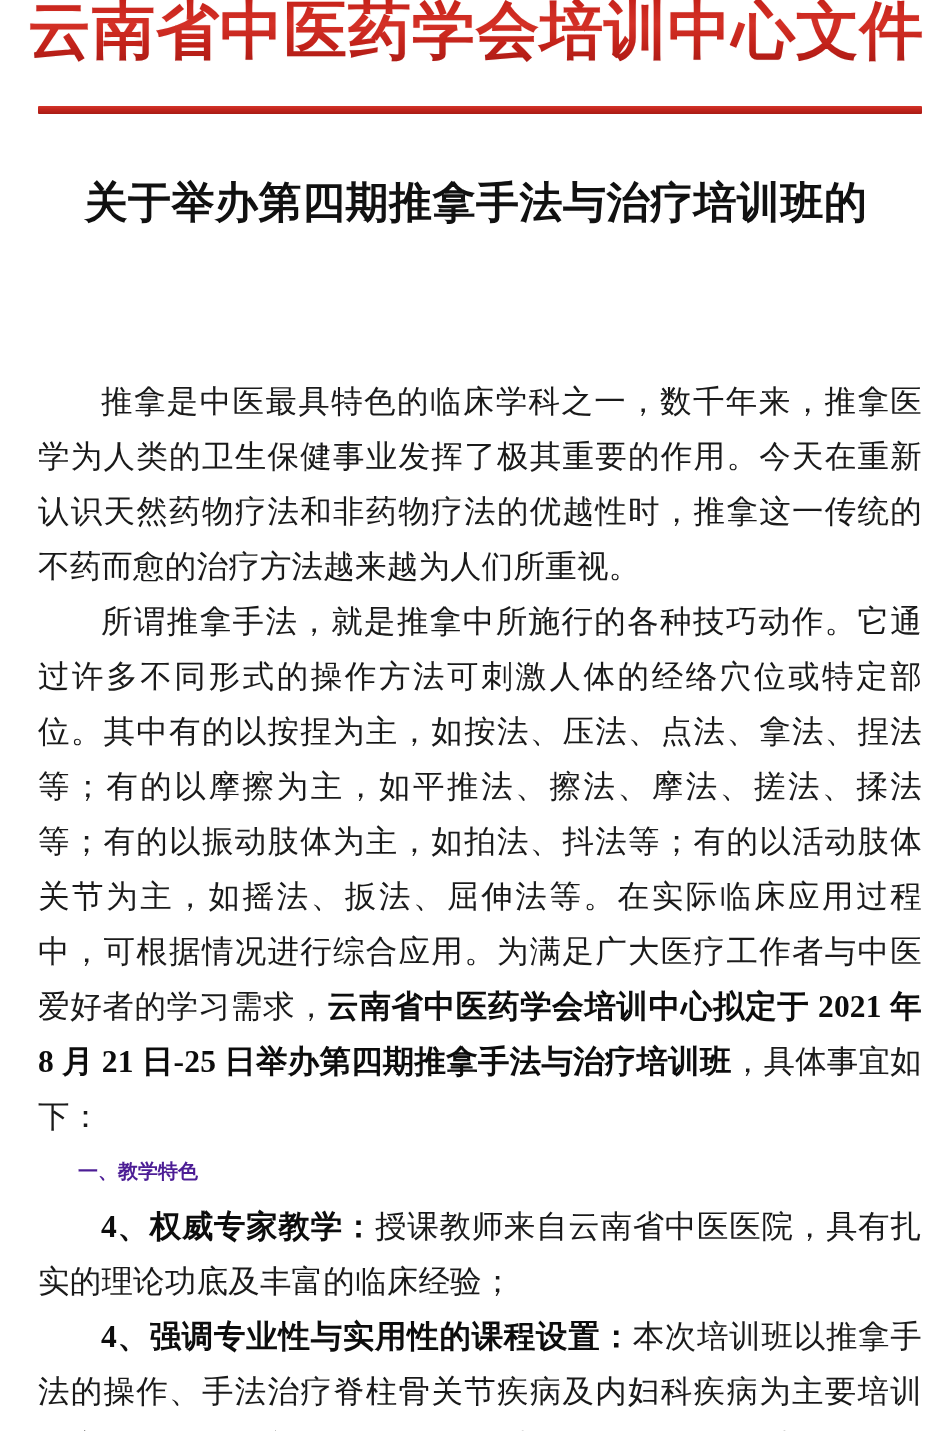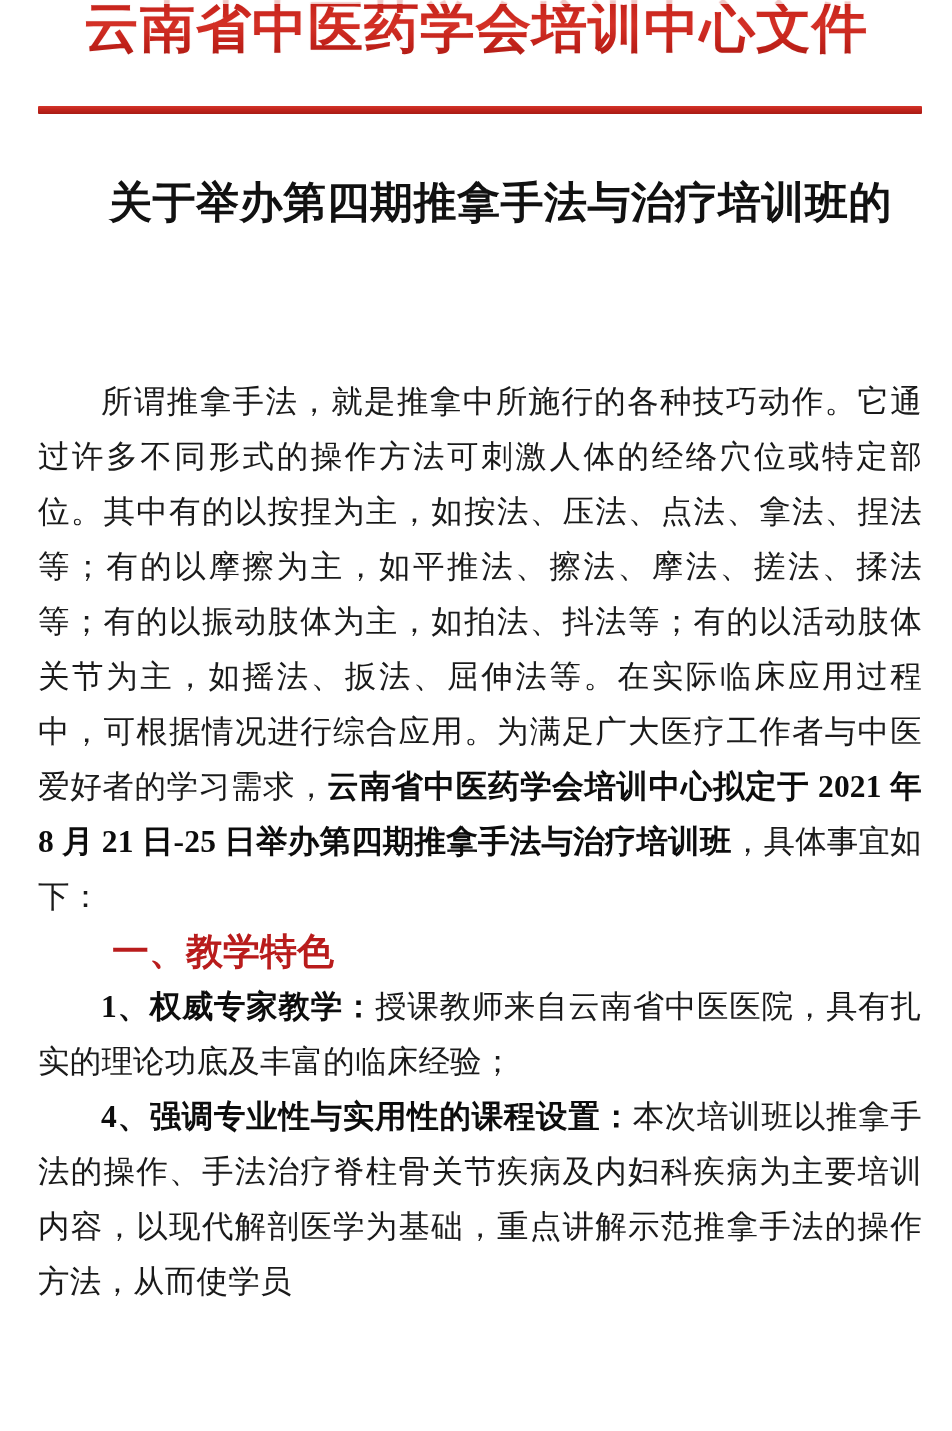--- a/index.html
+++ b/index.html
@@ -22,23 +22,23 @@
     top: -12px;
     left: 0;
     width: 952px;
     height: 86px;
     display: flex;
     align-items: center;
     justify-content: center;
     overflow: hidden;
   }
   .masthead-title {
-    font-family: Liberation Mono, monospace;
+    font-family: Liberation Serif, serif;
     font-weight: 700;
-    font-size: 55px;
+    font-size: 63px;
     line-height: 1;
     letter-spacing: 1px;
     white-space: nowrap;
     background: linear-gradient(180deg,#c9241c 0%, #db372c 38%, #c2221a 72%, #a81c16 100%);
     -webkit-background-clip: text;
     background-clip: text;
     color: transparent;
     text-shadow: 0 0 1px rgba(190,30,22,.25);
   }
 
@@ -51,21 +51,21 @@
     background: linear-gradient(180deg,#d3342a 0%, #c0231b 50%, #a81b14 100%);
     border-radius: 1px;
   }
 
   
   .doc-title {
     position: absolute;
     top: 170px;
     left: 60px;
     width: 832px;
-    text-align: right;
+    text-align: center;
     font-family: "Liberation Sans", "DejaVu Sans", sans-serif;
     font-weight: 700;
     font-size: 43px;
     line-height: 64px;
     letter-spacing: 0.5px;
     color: #111111;
   }
 
   
   .doc-body {
@@ -80,44 +80,45 @@
     text-align: justify;
     text-justify: inter-ideograph;
     text-align-last: left;
     letter-spacing: 0.2px;
     margin: 0;
     color: #1a1a1a;
   }
   .para.indent { text-indent: 2em; }
   .b { font-weight: 700; color: #0d0d0d; }
   .heading {
-    font-size: 37px;
+    font-size: 20px;
     line-height: 55px;
     font-weight: 700;
     text-indent: 2em;
     margin: 0;
-    color: #b91c1c;
+    color: #4c1d95;
   }
 </style>
 </head>
 <body>
 
 <div class="masthead">
   <div class="masthead-title">云南省中医药学会培训中心文件</div>
 </div>
 <div class="masthead-rule"></div>
 
 <div class="doc-title">
   <div>关于举办第四期推拿手法与治疗培训班的</div>
 </div>
 
 <div class="doc-body">
 
+  <p class="para indent">推拿是中医最具特色的临床学科之一，数千年来，推拿医学为人类的卫生保健事业发挥了极其重要的作用。今天在重新认识天然药物疗法和非药物疗法的优越性时，推拿这一传统的不药而愈的治疗方法越来越为人们所重视。</p>
 
   <p class="para indent"><span>所谓推拿手法，就是推拿中所施行的各种技巧动作。它通过许多不同形式的操作方法可刺激人体的经络穴位或特定部位。其中有的以按捏为主，如按法、压法、点法、拿法、捏法等；有的以摩擦为主，如平推法、擦法、摩法、搓法、揉法等；有的以振动肢体为主，如拍法、抖法等；有的以活动肢体关节为主，如摇法、扳法、屈伸法等。在实际临床应用过程中，可根据情况进行综合应用。为满足广大医疗工作者与中医爱好者的学习需求，</span><span class="b">云南省中医药学会培训中心拟定于 2021 年 8 月 21 日-25 日举办第四期推拿手法与治疗培训班</span><span>，具体事宜如下：</span></p>
 
   <p class="heading">一、教学特色</p>
 
-  <p class="para indent"><span class="b">1、权威专家教学：</span><span>授课教师来自云南省中医医院，具有扎实的理论功底及丰富的临床经验；</span></p>
+  <p class="para indent"><span class="b">4、权威专家教学：</span><span>授课教师来自云南省中医医院，具有扎实的理论功底及丰富的临床经验；</span></p>
 
   <p class="para indent"><span class="b">4、强调专业性与实用性的课程设置：</span><span>本次培训班以推拿手法的操作、手法治疗脊柱骨关节疾病及内妇科疾病为主要培训内容，以现代解剖医学为基础，重点讲解示范推拿手法的操作方法，从而使学员</span></p>
 
 </div>
 
 </body></html>

